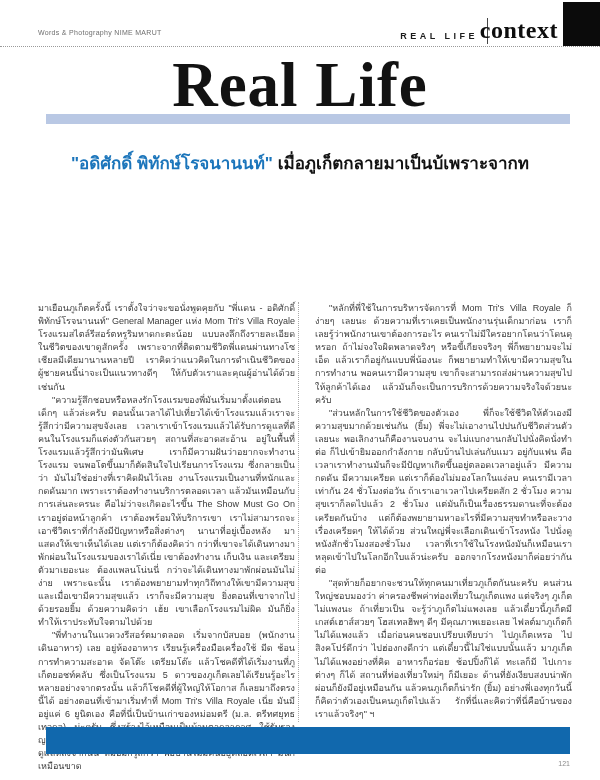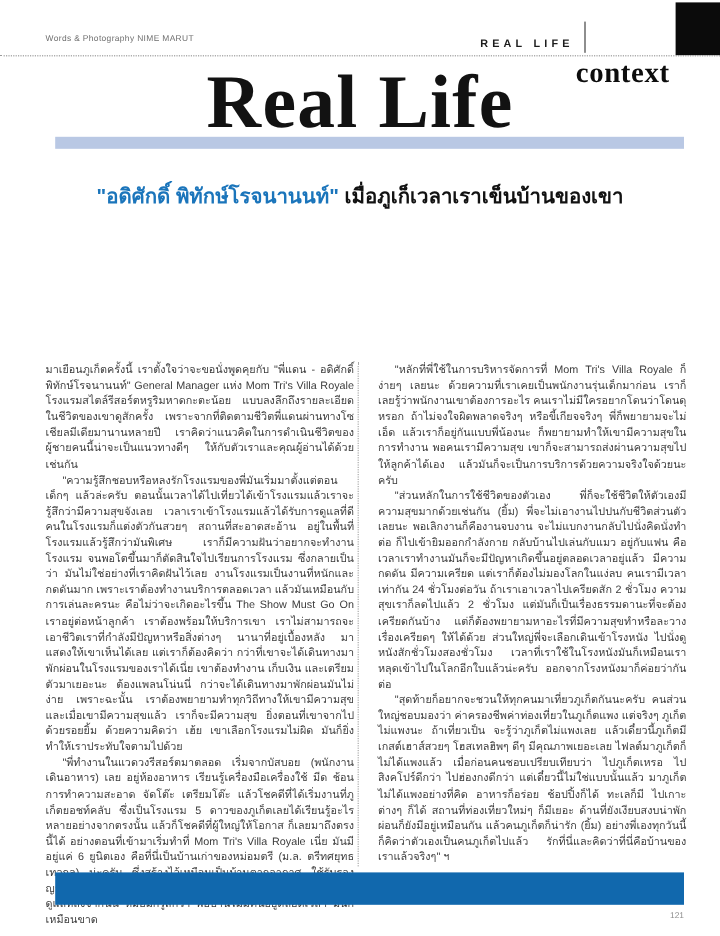--- a/index.html
+++ b/index.html
@@ -25,21 +25,21 @@
     position:absolute;right:122px;top:31px;
     font-size:9px;color:#1c1c1c;letter-spacing:3.5px;font-weight:bold;
   }
   .masthead-divider{
     position:absolute;right:112px;top:18px;height:26px;width:0;
     border-left:1px solid #444;
   }
   .masthead{
     position:absolute;right:42px;top:17px;
     font-family:"Liberation Serif", serif;
-    font-weight:bold;font-size:24px;color:#0d0d0d;letter-spacing:.5px;margin-top:31px;
+    font-weight:bold;font-size:24px;color:#0d0d0d;letter-spacing:.5px;
   }
   .corner-box{
     position:absolute;right:0;top:2px;width:37px;height:44px;
     background:#0b0b0b;
   }
 
   
   .title-wrap{position:absolute;top:50px;left:0;width:600px;text-align:center;}
   .title-band{
     position:absolute;left:46px;top:64px;width:524px;height:10px;
@@ -102,21 +102,21 @@
     <div class="masthead">context</div>
     <div class="corner-box"></div>
     <div class="header-rule"></div>
   </div>
 
   <div class="title-wrap">
     <div class="title-band"></div>
     <h1 class="article-title">Real Life</h1>
   </div>
   <div class="subtitle">
-    <span class="name">"อดิศักดิ์ พิทักษ์โรจนานนท์"</span><span> เมื่อภูเก็เวลาเราเข็นบ้านของเขา</span>
+    <span class="name">"อดิศักดิ์ พิทักษ์โรจนานนท์"</span><span> เมื่อภูเก็ตกลายมาเป็นบ้เพราะจากท</span>
   </div>
 
   <div class="body-block">
     <div class="col" id="col-left">
         <p class="para first">มาเยือนภูเก็ตครั้งนี้ เราตั้งใจว่าจะขอนั่งพูดคุยกับ "พี่แดน - อดิศักดิ์ พิทักษ์โรจนานนท์" General Manager แห่ง Mom Tri's Villa Royale โรงแรมสไตล์รีสอร์ตหรูริมหาดกะตะน้อย แบบลงลึกถึงรายละเอียดในชีวิตของเขาดูสักครั้ง เพราะจากที่ติดตามชีวิตพี่แดนผ่านทางโซเชียลมีเดียมานานหลายปี เราคิดว่าแนวคิดในการดำเนินชีวิตของผู้ชายคนนี้น่าจะเป็นแนวทางดีๆ ให้กับตัวเราและคุณผู้อ่านได้ด้วยเช่นกัน</p>
         <p class="para">"ความรู้สึกชอบหรือหลงรักโรงแรมของพี่มันเริ่มมาตั้งแต่ตอนเด็กๆ แล้วล่ะครับ ตอนนั้นเวลาได้ไปเที่ยวได้เข้าโรงแรมแล้วเราจะรู้สึกว่ามีความสุขจังเลย เวลาเราเข้าโรงแรมแล้วได้รับการดูแลที่ดี คนในโรงแรมก็แต่งตัวกันสวยๆ สถานที่สะอาดสะอ้าน อยู่ในพื้นที่โรงแรมแล้วรู้สึกว่ามันพิเศษ เราก็มีความฝันว่าอยากจะทำงานโรงแรม จนพอโตขึ้นมาก็ตัดสินใจไปเรียนการโรงแรม ซึ่งกลายเป็นว่า มันไม่ใช่อย่างที่เราคิดฝันไว้เลย งานโรงแรมเป็นงานที่หนักและกดดันมาก เพราะเราต้องทำงานบริการตลอดเวลา แล้วมันเหมือนกับการเล่นละครนะ คือไม่ว่าจะเกิดอะไรขึ้น The Show Must Go On เราอยู่ต่อหน้าลูกค้า เราต้องพร้อมให้บริการเขา เราไม่สามารถจะเอาชีวิตเราที่กำลังมีปัญหาหรือสิ่งต่างๆ นานาที่อยู่เบื้องหลัง มาแสดงให้เขาเห็นได้เลย แต่เราก็ต้องคิดว่า กว่าที่เขาจะได้เดินทางมาพักผ่อนในโรงแรมของเราได้เนี่ย เขาต้องทำงาน เก็บเงิน และเตรียมตัวมาเยอะนะ ต้องแพลนโน่นนี่ กว่าจะได้เดินทางมาพักผ่อนมันไม่ง่าย เพราะฉะนั้น เราต้องพยายามทำทุกวิถีทางให้เขามีความสุข และเมื่อเขามีความสุขแล้ว เราก็จะมีความสุข ยิ่งตอนที่เขาจากไปด้วยรอยยิ้ม ด้วยความคิดว่า เฮ้ย เขาเลือกโรงแรมไม่ผิด มันก็ยิ่งทำให้เราประทับใจตามไปด้วย</p>
         <p class="para">"พี่ทำงานในแวดวงรีสอร์ตมาตลอด เริ่มจากบัสบอย (พนักงานเดินอาหาร) เลย อยู่ห้องอาหาร เรียนรู้เครื่องมือเครื่องใช้ มีด ช้อน การทำความสะอาด จัดโต๊ะ เตรียมโต๊ะ แล้วโชคดีที่ได้เริ่มงานที่ภูเก็ตยอชท์คลับ ซึ่งเป็นโรงแรม 5 ดาวของภูเก็ตเลยได้เรียนรู้อะไรหลายอย่างจากตรงนั้น แล้วก็โชคดีที่ผู้ใหญ่ให้โอกาส ก็เลยมาถึงตรงนี้ได้ อย่างตอนที่เข้ามาเริ่มทำที่ Mom Tri's Villa Royale เนี่ย มันมีอยู่แค่ 6 ยูนิตเอง คือที่นี่เป็นบ้านเก่าของหม่อมตรี (ม.ล. ตรีทศยุทธ เทวกุล) น่ะครับ ซึ่งสร้างไว้เหมือนเป็นบ้านตากอากาศ ใช้รับรองญาติและเพื่อนสนิท รวมถึงบุคคลสำคัญต่างๆ ซึ่งเราก็มีโอกาสได้ดูแลหลังจากนั้น หม่อมก็รู้สึกว่า พอบ้านไม่มีคนอยู่ตลอดเวลา มันก็เหมือนขาด</p>
       </div>
     <div class="col" id="col-right">
         <p class="para">"หลักที่พี่ใช้ในการบริหารจัดการที่ Mom Tri's Villa Royale ก็ง่ายๆ เลยนะ ด้วยความที่เราเคยเป็นพนักงานรุ่นเด็กมาก่อน เราก็เลยรู้ว่าพนักงานเขาต้องการอะไร คนเราไม่มีใครอยากโดนว่าโดนดุหรอก ถ้าไม่จงใจผิดพลาดจริงๆ หรือขี้เกียจจริงๆ พี่ก็พยายามจะไม่เอ็ด แล้วเราก็อยู่กันแบบพี่น้องนะ ก็พยายามทำให้เขามีความสุขในการทำงาน พอคนเรามีความสุข เขาก็จะสามารถส่งผ่านความสุขไปให้ลูกค้าได้เอง แล้วมันก็จะเป็นการบริการด้วยความจริงใจด้วยนะครับ</p>

